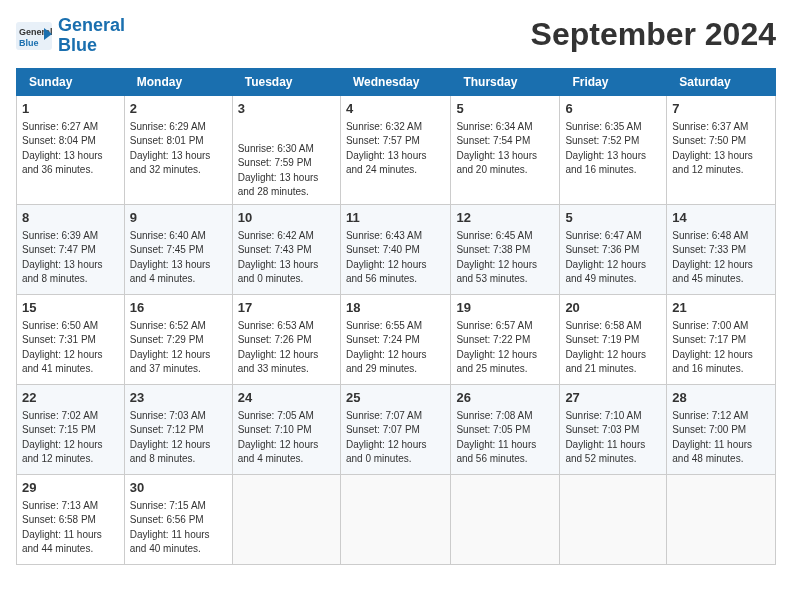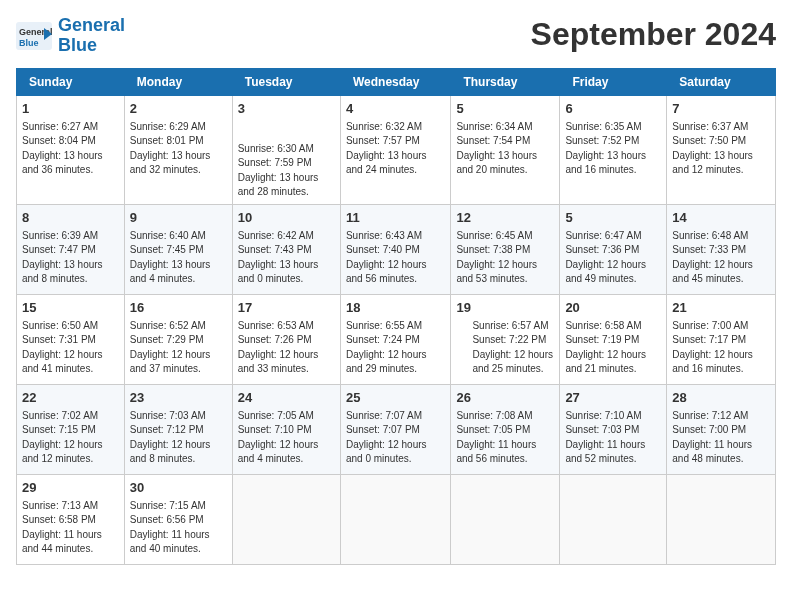--- a/index.html
+++ b/index.html
@@ -250,21 +250,21 @@
         </td>
         <td>
           <span class="day-num">18</span>
           <div class="day-detail" style="white-space: pre-line;">Sunrise: 6:55 AM
 Sunset: 7:24 PM
 Daylight: 12 hours
 and 29 minutes.</div>
         </td>
         <td>
           <span class="day-num">19</span>
-          <div class="day-detail" style="white-space: pre-line; margin-left: 16px;">Sunrise: 6:57 AM
+          <div class="day-detail" style="white-space: pre-line;">Sunrise: 6:57 AM
 Sunset: 7:22 PM
 Daylight: 12 hours
 and 25 minutes.</div>
         </td>
         <td>
           <span class="day-num">20</span>
           <div class="day-detail" style="white-space: pre-line;">Sunrise: 6:58 AM
 Sunset: 7:19 PM
 Daylight: 12 hours
 and 21 minutes.</div>

